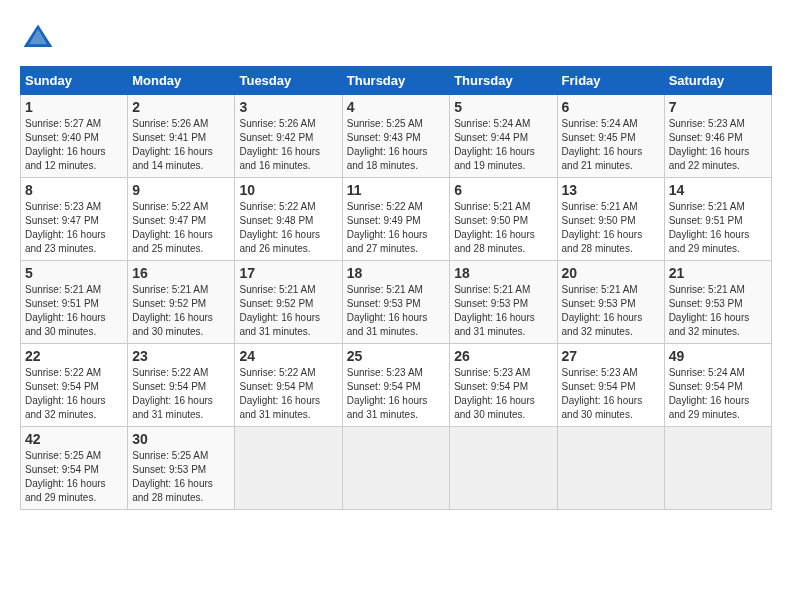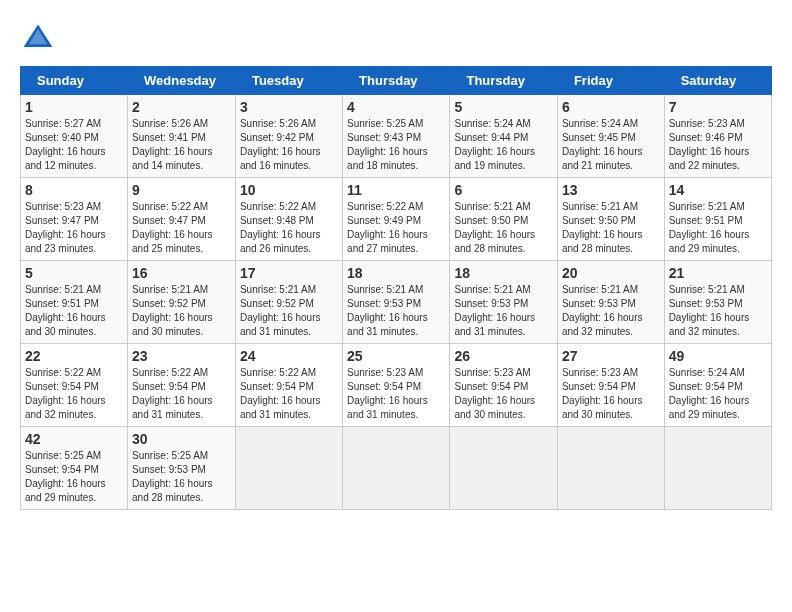--- a/index.html
+++ b/index.html
@@ -45,21 +45,21 @@
       color: #333;
     }
     table {
       width: 100%;
       border-collapse: collapse;
       font-size: 11px;
     }
     thead tr th {
       background-color: #1565c0;
       color: #fff;
-      padding: 6px 16px;
+      padding: 6px 4px;
       text-align: left;
       font-size: 13px;
       font-weight: bold;
       border: 1px solid #1565c0;
     }
     tbody tr td {
       border: 1px solid #ccc;
       vertical-align: top;
       padding: 4px;
       width: 108px;
@@ -102,21 +102,21 @@
   <div class="title-block">
     <div class="month-title"></div>
     <div class="location"></div>
   </div>
 </div>
 
 <table>
   <thead>
     <tr>
       <th>Sunday</th>
-      <th>Wednesday</th>
+      <th>Monday</th>
       <th>Tuesday</th>
       <th>Thursday</th>
       <th>Thursday</th>
       <th>Friday</th>
       <th>Saturday</th>
     </tr>
   </thead>
   <tbody id="calendar-body">
   <tr>
         <td>

